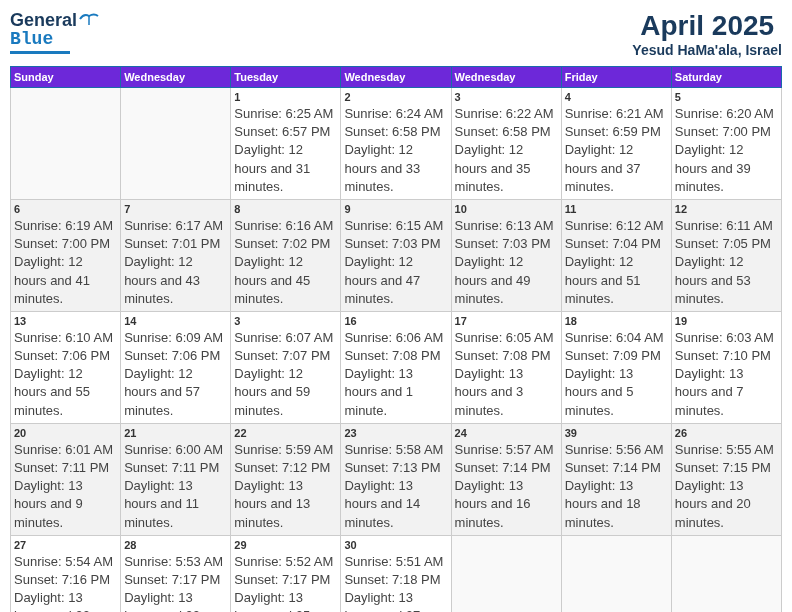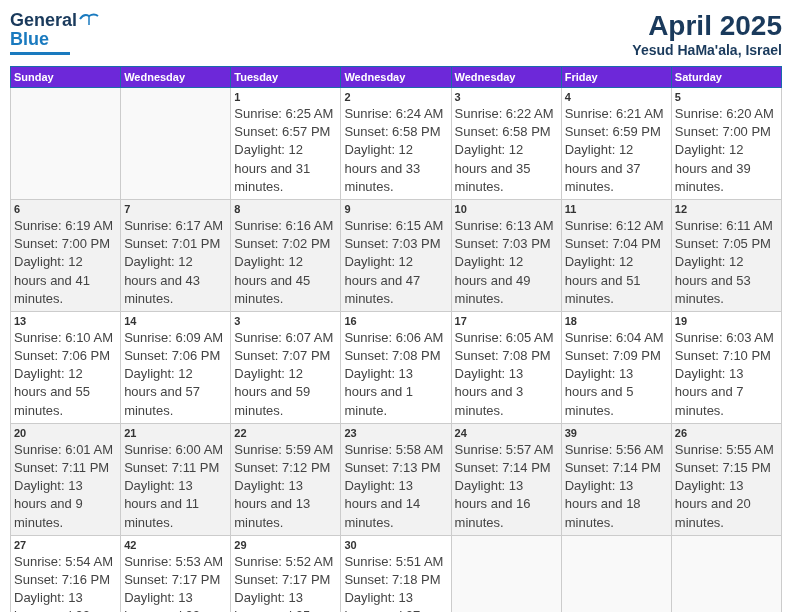--- a/index.html
+++ b/index.html
@@ -28,21 +28,21 @@
       flex-direction: column;
       align-items: flex-start;
     }
     .logo-line {
       width: 60px;
       height: 3px;
       background: #1a7abf;
       margin-top: 2px;
     }
     .title-block {
-      text-align: right;
+      text-align: center;
       margin-left: 6px;
     }
     .month-title {
       font-size: 28px;
       font-weight: bold;
       color: #1a3a5c;
     }
     .location-title {
       font-size: 14px;
       color: #1a3a5c;
@@ -95,21 +95,21 @@
 <div class="page">
   <div class="header">
     <div class="logo">
       <div style="display:flex; align-items:center;">
         <span style="font-size:18px; font-weight:bold; color:#1a3a5c;">General</span>
         <svg width="22" height="16" viewBox="0 0 22 16" style="margin-left:1px; margin-top:-4px;">
           <path d="M2,8 Q6,2 11,5 Q16,2 20,5" stroke="#1a7abf" stroke-width="2" fill="none"></path>
           <path d="M11,5 L11,14" stroke="#1a7abf" stroke-width="1.5" fill="none"></path>
         </svg>
       </div>
-      <div style="font-size:18px; font-weight:bold; color:#1a7abf; margin-top:-2px;">Blue</div>
+      <div style="font-size:18px; font-weight:bold; color:#1a7abf; margin-top:-2px;font-family:Liberation Mono, monospace;">Blue</div>
       <div class="logo-line"></div>
     </div>
     <div class="title-block">
       <div class="month-title">April 2025</div>
       <div class="location-title">Yesud HaMa'ala, Israel</div>
     </div>
   </div>
 
   <table class="calendar">
     <thead>
@@ -237,21 +237,21 @@
         <div class="day-number">26</div>
         <div class="day-info">Sunrise: 5:55 AM<br>Sunset: 7:15 PM<br>Daylight: 13 hours and 20 minutes.</div>
       </td>
         </tr>
         <tr>
           <td>
         <div class="day-number">27</div>
         <div class="day-info">Sunrise: 5:54 AM<br>Sunset: 7:16 PM<br>Daylight: 13 hours and 22 minutes.</div>
       </td>
           <td>
-        <div class="day-number">42</div>
+        <div class="day-number">28</div>
         <div class="day-info">Sunrise: 5:53 AM<br>Sunset: 7:17 PM<br>Daylight: 13 hours and 23 minutes.</div>
       </td>
           <td>
         <div class="day-number">29</div>
         <div class="day-info">Sunrise: 5:52 AM<br>Sunset: 7:17 PM<br>Daylight: 13 hours and 25 minutes.</div>
       </td>
           <td>
         <div class="day-number">30</div>
         <div class="day-info">Sunrise: 5:51 AM<br>Sunset: 7:18 PM<br>Daylight: 13 hours and 27 minutes.</div>
       </td>

